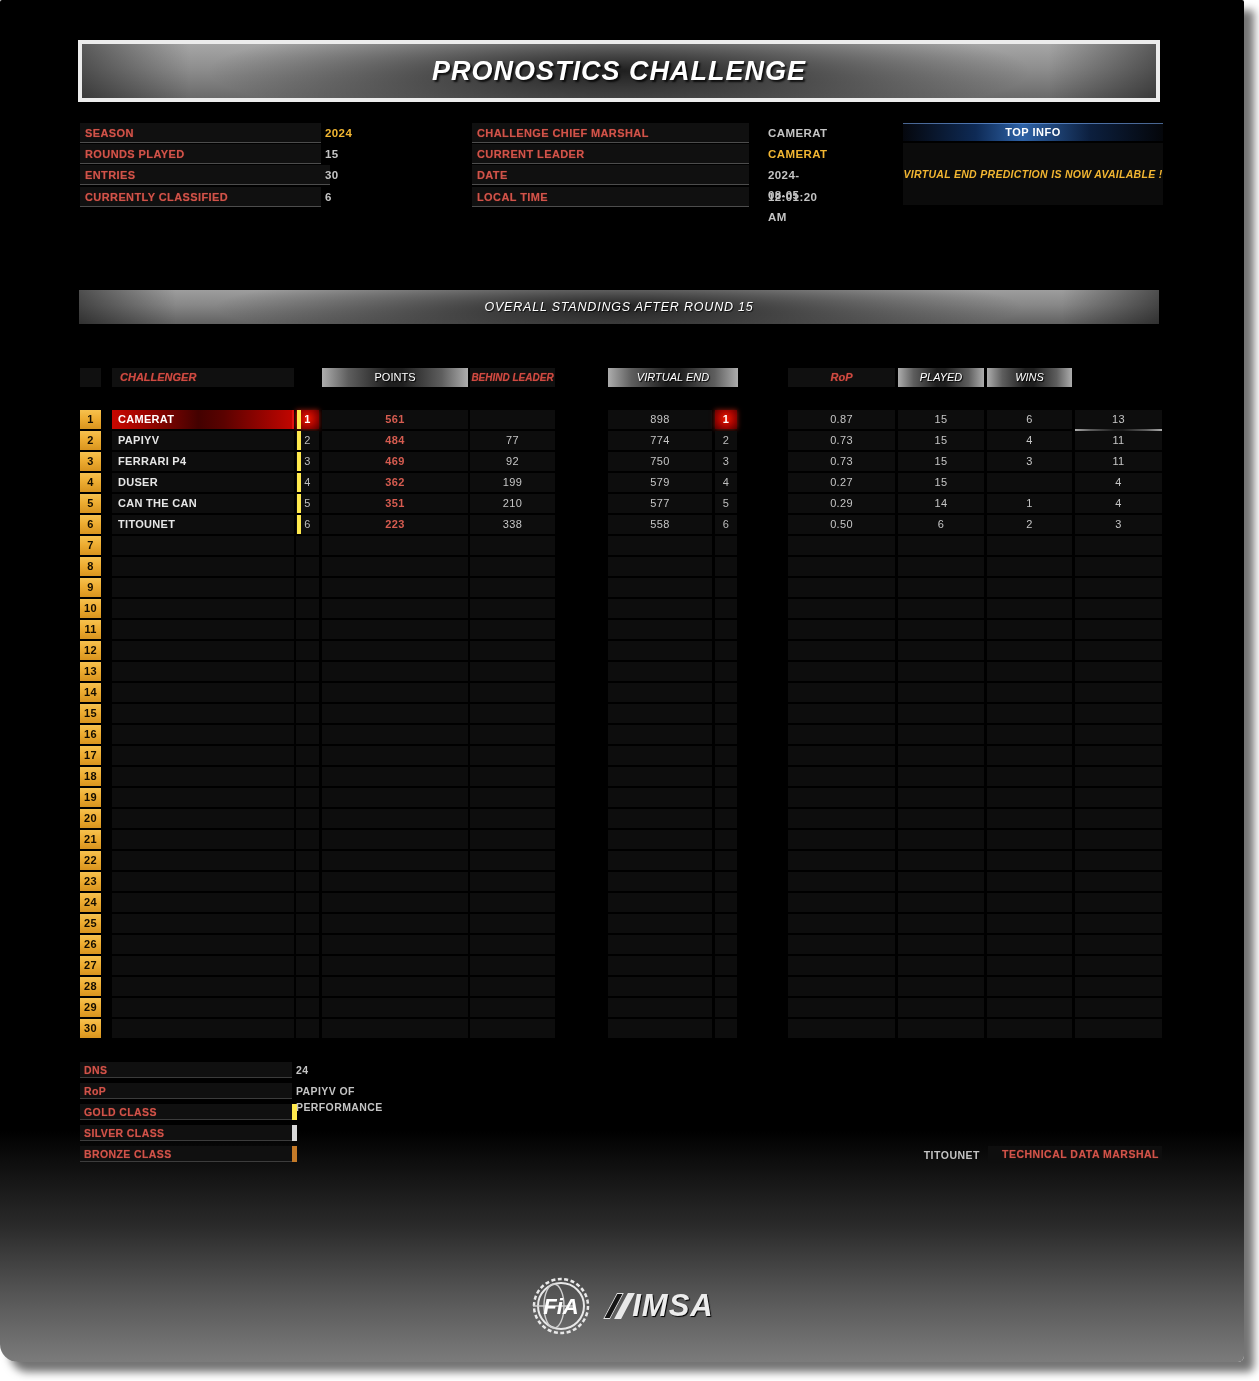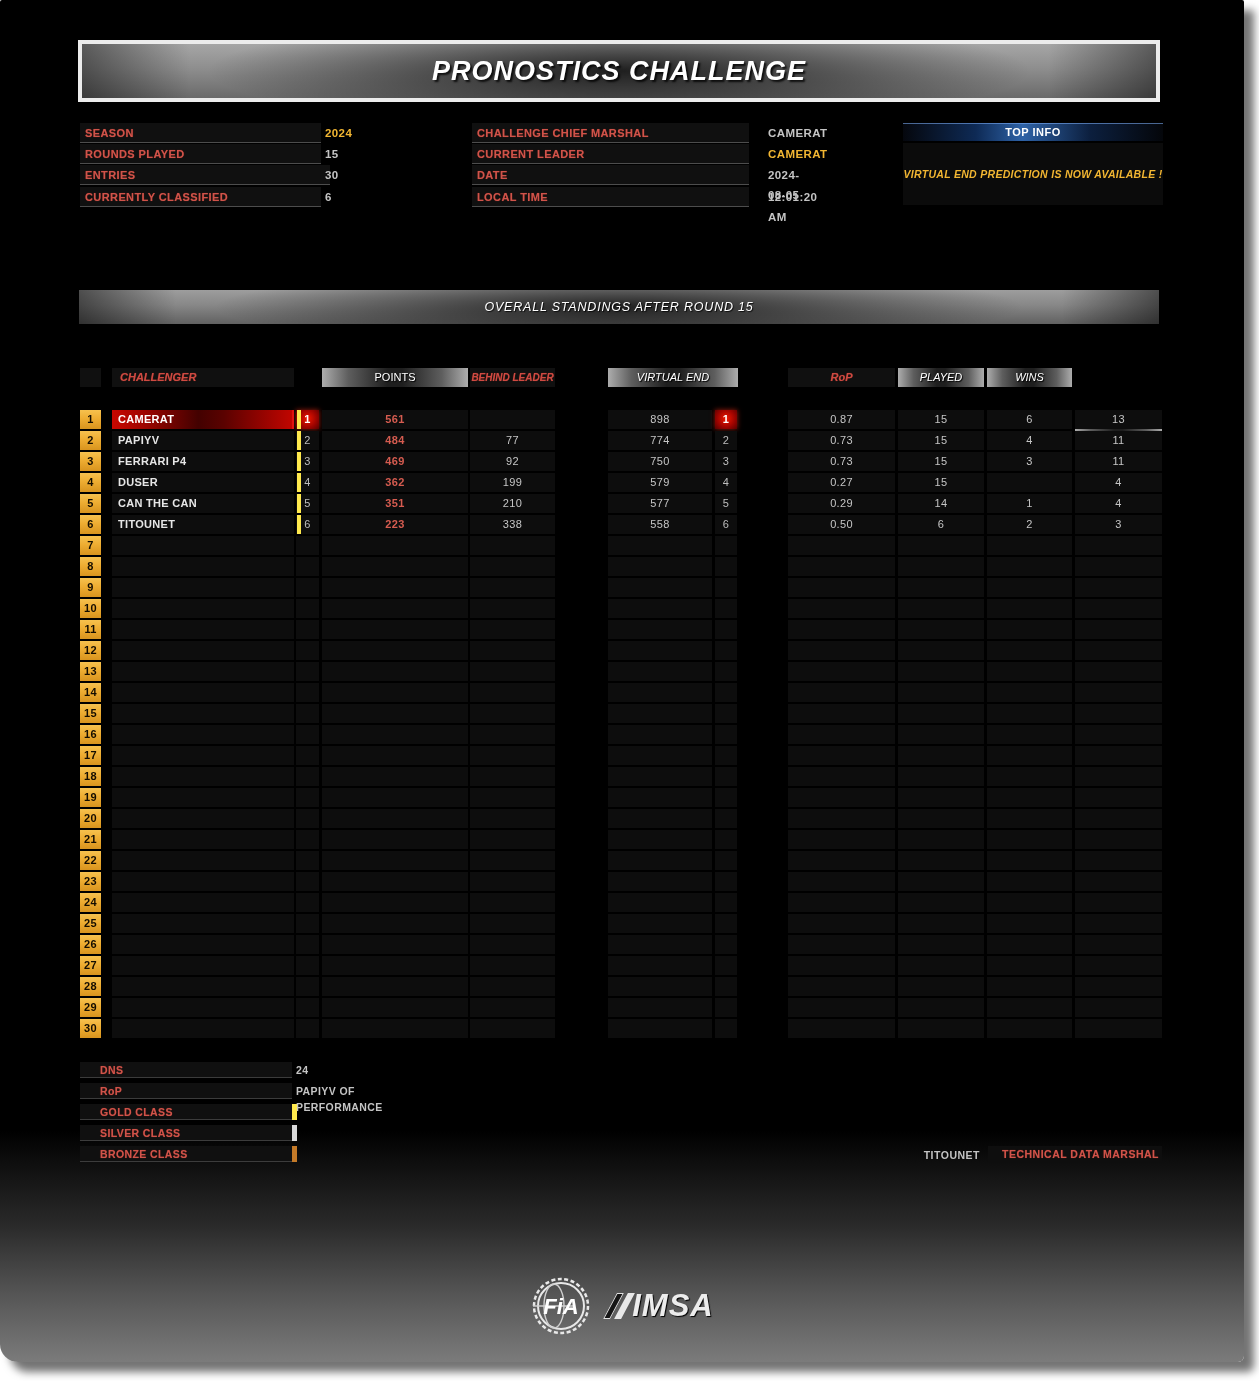--- a/index.html
+++ b/index.html
@@ -108,21 +108,21 @@
   .row.leader .rank, .row.leader .verank {
     background:radial-gradient(circle at 50% 45%, #ef1600 0%, #9a0300 60%, #560100 100%);
     color:#fff; font-weight:bold; box-shadow:0 0 5px rgba(255,45,20,0.6);
   }
 
   
   .legend-row { position:absolute; left:80px; height:16px; }
   .legend-label { position:absolute; left:0; top:0; width:212px; height:16px; background:#101010;
                   border-bottom:1px solid #3c3c3c;
                   color:#d0534a; font-size:10.5px; font-weight:bold; letter-spacing:0.4px;
-                  line-height:16px; padding-left:20px; text-shadow:0 0 1px rgba(230,70,50,0.5); }
+                  line-height:16px; padding-left:4px; text-shadow:0 0 1px rgba(230,70,50,0.5); }
   .legend-bar { position:absolute; left:212px; top:0; width:5px; height:16px; }
   .legend-value { position:absolute; left:216px; top:0; height:16px; line-height:16px;
                   color:#c4c4c4; font-size:10.5px; font-weight:bold; letter-spacing:0.4px; }
 
   
   .marshal-name { position:absolute; left:880px; top:1147px; width:100px; height:16px;
                   text-align:right; color:#c4c4c4; font-size:10.5px; font-weight:bold;
                   letter-spacing:0.5px; line-height:16px; }
   .marshal-box  { position:absolute; left:988px; top:1146px; width:174px; height:17px;
                   background:#0e0e0e; color:#d0534a; font-size:10.5px; font-weight:bold;

